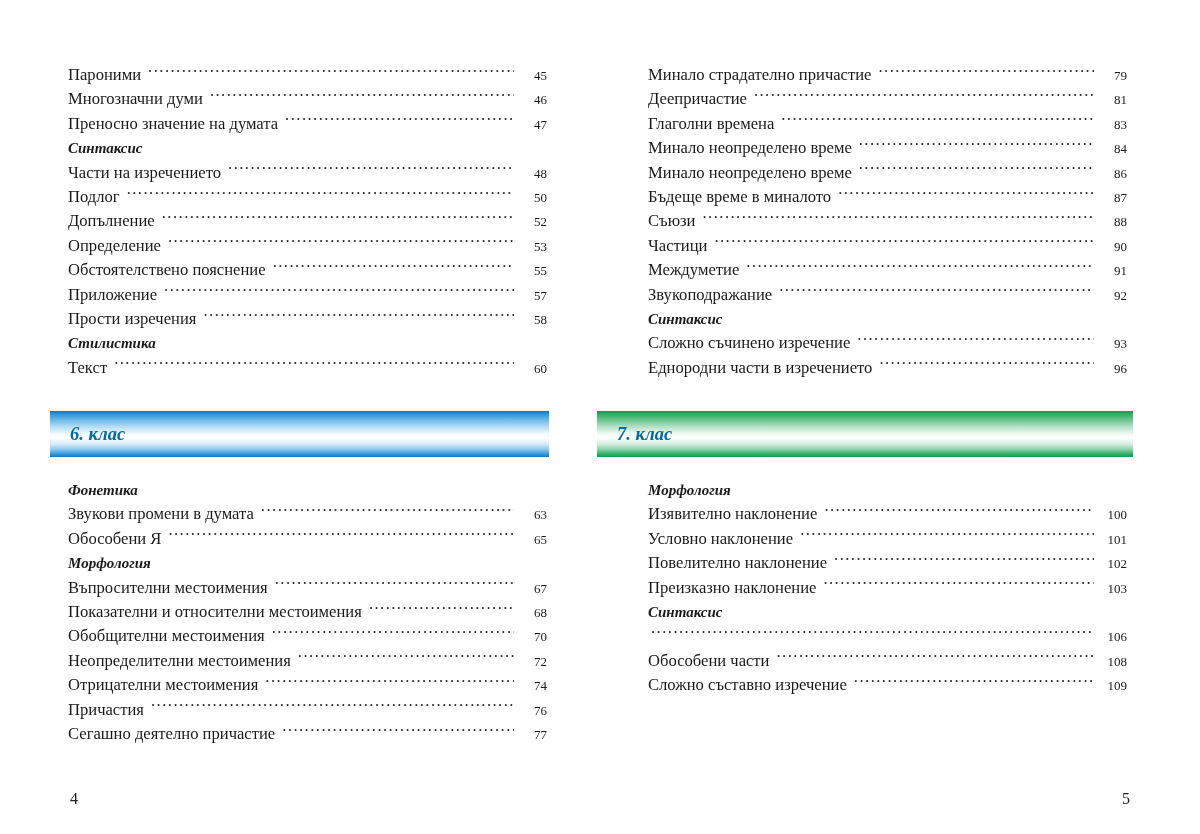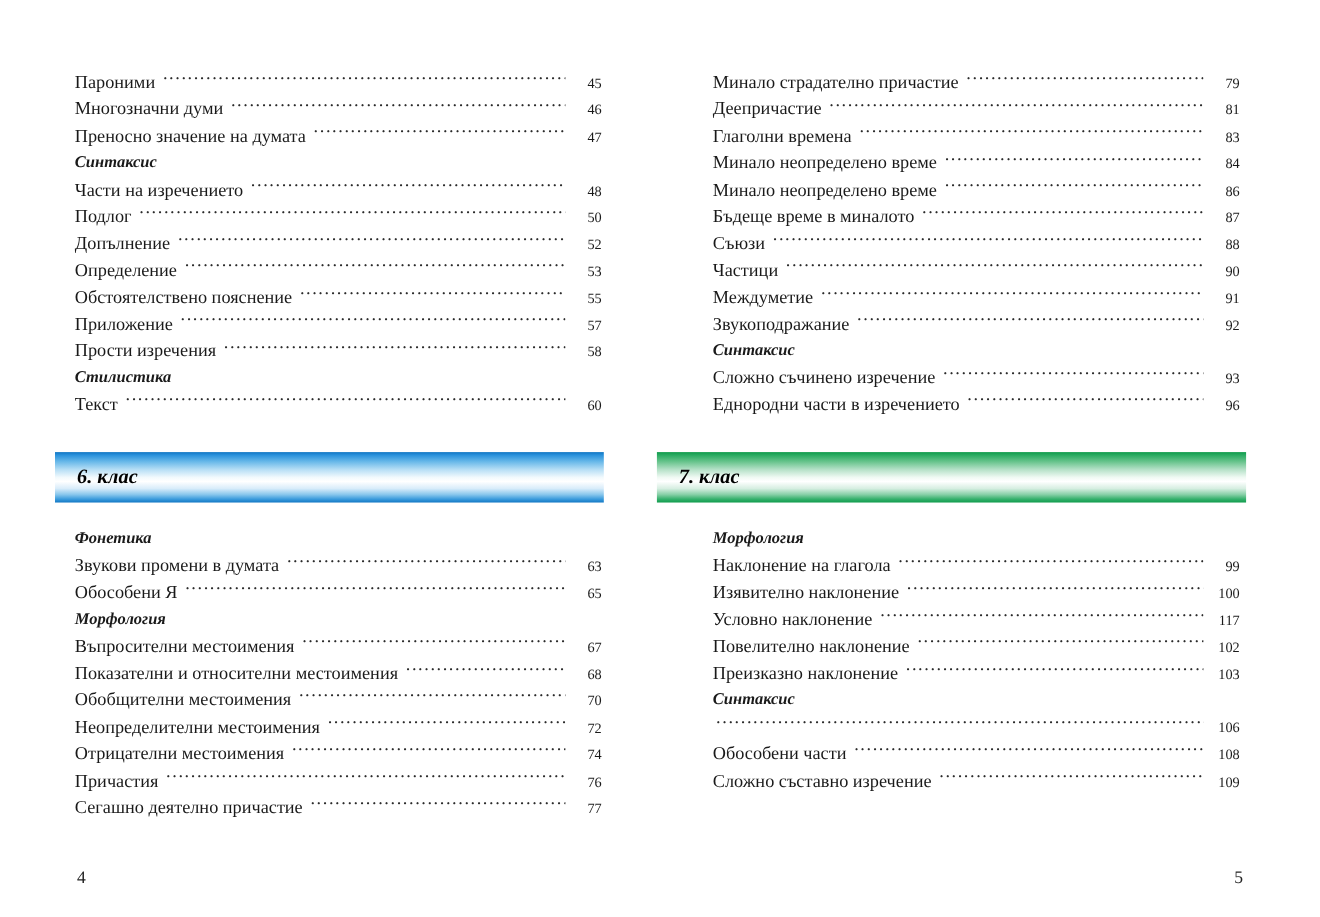--- a/index.html
+++ b/index.html
@@ -124,21 +124,21 @@
   }
   .banner-label {
     position: absolute;
     left: 20px;
     top: 0;
     height: 46px;
     line-height: 46px;
     font-size: 18.5px;
     font-style: italic;
     font-weight: bold;
-    color: #000000;
+    color: #0369a1;
     white-space: nowrap;
   }
 
   
   .folio {
     position: absolute;
     font-size: 16px;
     color: #222222;
   }
   .folio.left  { left: 70px;  top: 790px; }
@@ -327,33 +327,28 @@
         </div>
         <div class="entry">
           <span class="entry-title">Еднородни части в изречението</span>
           <span class="leader"></span>
           <span class="page-num">96</span>
         </div>
       </div>
     <div class="toc-block" id="right-bottom-block" style="top:478px;">
         <div class="section-head">Морфология</div>
         <div class="entry">
-          <span class="entry-title">Наклонение на глагола</span>
-          <span class="leader"></span>
-          <span class="page-num">99</span>
-        </div>
-        <div class="entry">
           <span class="entry-title">Изявително наклонение</span>
           <span class="leader"></span>
           <span class="page-num">100</span>
         </div>
         <div class="entry">
           <span class="entry-title">Условно наклонение</span>
           <span class="leader"></span>
-          <span class="page-num">117</span>
+          <span class="page-num">101</span>
         </div>
         <div class="entry">
           <span class="entry-title">Повелително наклонение</span>
           <span class="leader"></span>
           <span class="page-num">102</span>
         </div>
         <div class="entry">
           <span class="entry-title">Преизказно наклонение</span>
           <span class="leader"></span>
           <span class="page-num">103</span>

